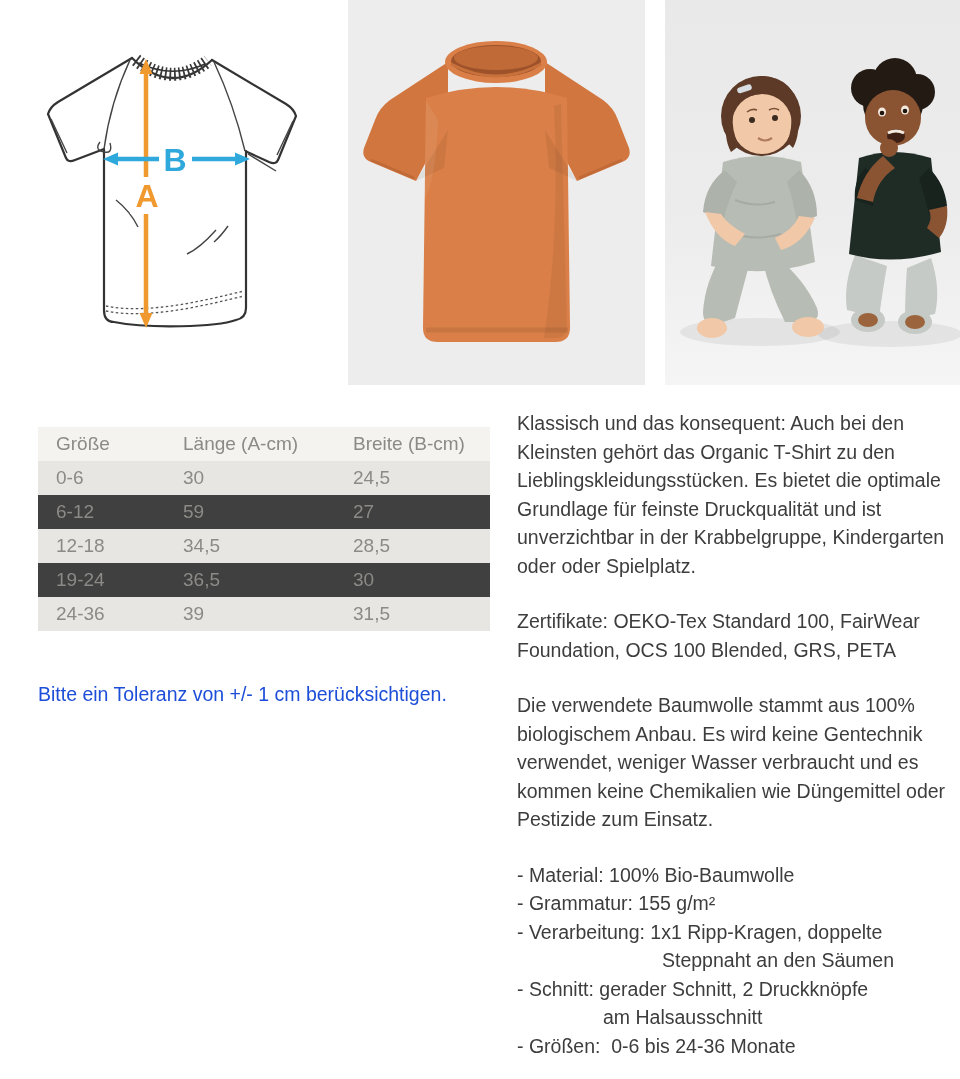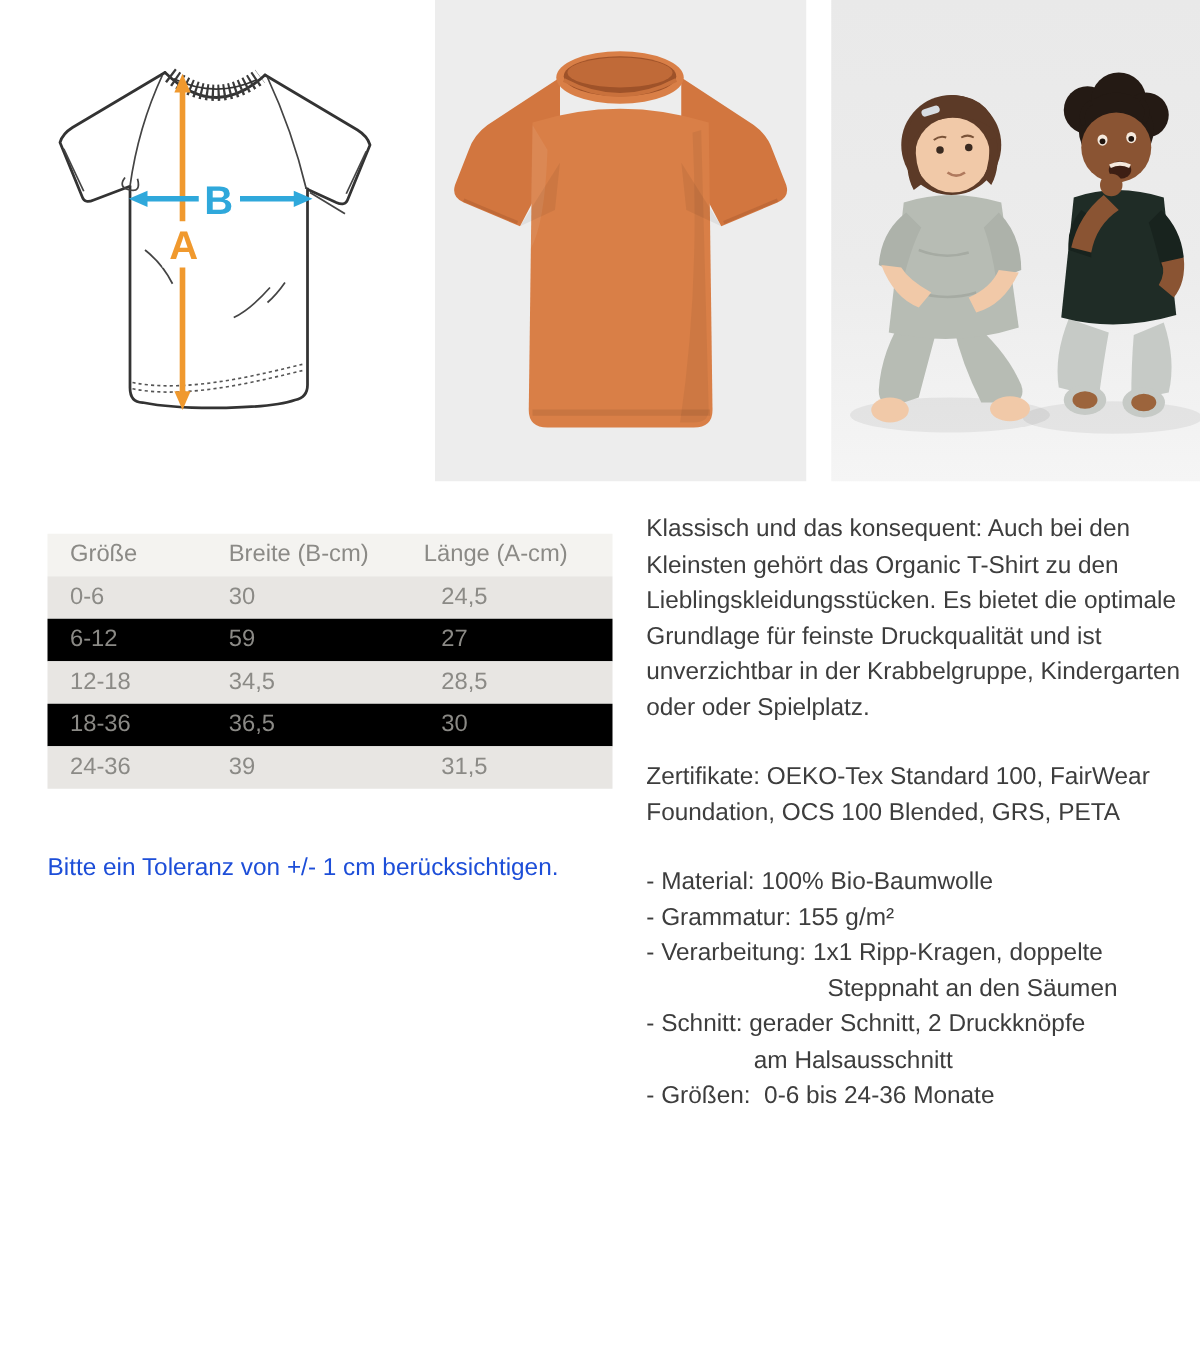--- a/index.html
+++ b/index.html
@@ -10,21 +10,21 @@
   .diagram{position:absolute;left:20px;top:30px;width:320px;height:330px;}
   .product-photo{position:absolute;left:348px;top:0;width:297px;height:385px;background:#ededed;}
   .lifestyle-photo{position:absolute;left:665px;top:0;width:295px;height:385px;
                    background:linear-gradient(#e9e9e9 0%,#ececec 55%,#f5f5f5 100%);}
 
   
   .size-table{position:absolute;left:38px;top:427px;width:452px;font-size:19px;color:#8b8a86;}
   .t-row{display:flex;height:34px;line-height:34px;}
   .t-row.header{background:#f4f3f0;}
   .t-row.odd{background:#e8e6e3;}
-  .t-row.even{background:#000000;}
+  .t-row.even{background:#404040;}
   .t-cell{padding-left:19px;box-sizing:border-box;overflow:hidden;white-space:nowrap;}
   .c1{width:126px;padding-left:18px;}
   .c2{width:170px;}
   .c3{width:156px;}
 
   .tolerance{position:absolute;left:38px;top:683px;width:470px;font-size:19.5px;color:#1d4ed8;}
 
   
   .description{position:absolute;left:517px;top:409px;width:430px;font-size:19.5px;
                line-height:28.5px;color:#3d3d3d;}
@@ -179,55 +179,56 @@
         <path d="M223,133 q8,-4 16,0" stroke="#f5e9dd" stroke-width="3" fill="none"></path>
 
         <circle cx="224" cy="148" r="9" fill="#8a5433"></circle>
       </g>
     </svg>
   </div>
 
   <div class="size-table">
     <div class="t-row header">
       <div class="t-cell c1">Größe</div>
+      <div class="t-cell c2">Länge (A-cm)</div>
       <div class="t-cell c3">Breite (B-cm)</div>
-      <div class="t-cell c2">Länge (A-cm)</div>
     </div>
     <div class="t-row odd">
       <div class="t-cell c1">0-6</div>
       <div class="t-cell c2">30</div>
       <div class="t-cell c3">24,5</div>
     </div>
     <div class="t-row even">
       <div class="t-cell c1">6-12</div>
       <div class="t-cell c2">59</div>
       <div class="t-cell c3">27</div>
     </div>
     <div class="t-row odd">
       <div class="t-cell c1">12-18</div>
       <div class="t-cell c2">34,5</div>
       <div class="t-cell c3">28,5</div>
     </div>
     <div class="t-row even">
-      <div class="t-cell c1">18-36</div>
+      <div class="t-cell c1">19-24</div>
       <div class="t-cell c2">36,5</div>
       <div class="t-cell c3">30</div>
     </div>
     <div class="t-row odd">
       <div class="t-cell c1">24-36</div>
       <div class="t-cell c2">39</div>
       <div class="t-cell c3">31,5</div>
     </div>
   </div>
 
   <div class="tolerance">Bitte ein Toleranz von +/- 1 cm berücksichtigen.</div>
 
   <div class="description">
     <p>Klassisch und das konsequent: Auch bei den Kleinsten gehört das Organic T-Shirt zu den Lieblingskleidungsstücken. Es bietet die optimale Grundlage für feinste Druckqualität und ist unverzichtbar in der Krabbelgruppe, Kindergarten oder oder Spielplatz.</p>
     <p>Zertifikate: OEKO-Tex Standard 100, FairWear Foundation, OCS 100 Blended, GRS, PETA</p>
+    <p>Die verwendete Baumwolle stammt aus 100% biologischem Anbau. Es wird keine Gentechnik verwendet, weniger Wasser verbraucht und es kommen keine Chemikalien wie Düngemittel oder Pestizide zum Einsatz.</p>
     <div>
       <div class="spec-line">- Material: 100% Bio-Baumwolle</div>
       <div class="spec-line">- Grammatur: 155 g/m²</div>
       <div class="spec-line">- Verarbeitung: 1x1 Ripp-Kragen, doppelte</div>
       <div class="spec-line spec-cont-1">Steppnaht an den Säumen</div>
       <div class="spec-line">- Schnitt: gerader Schnitt, 2 Druckknöpfe</div>
       <div class="spec-line spec-cont-2">am Halsausschnitt</div>
       <div class="spec-line">- Größen:  0-6 bis 24-36 Monate</div>
     </div>
   </div>

